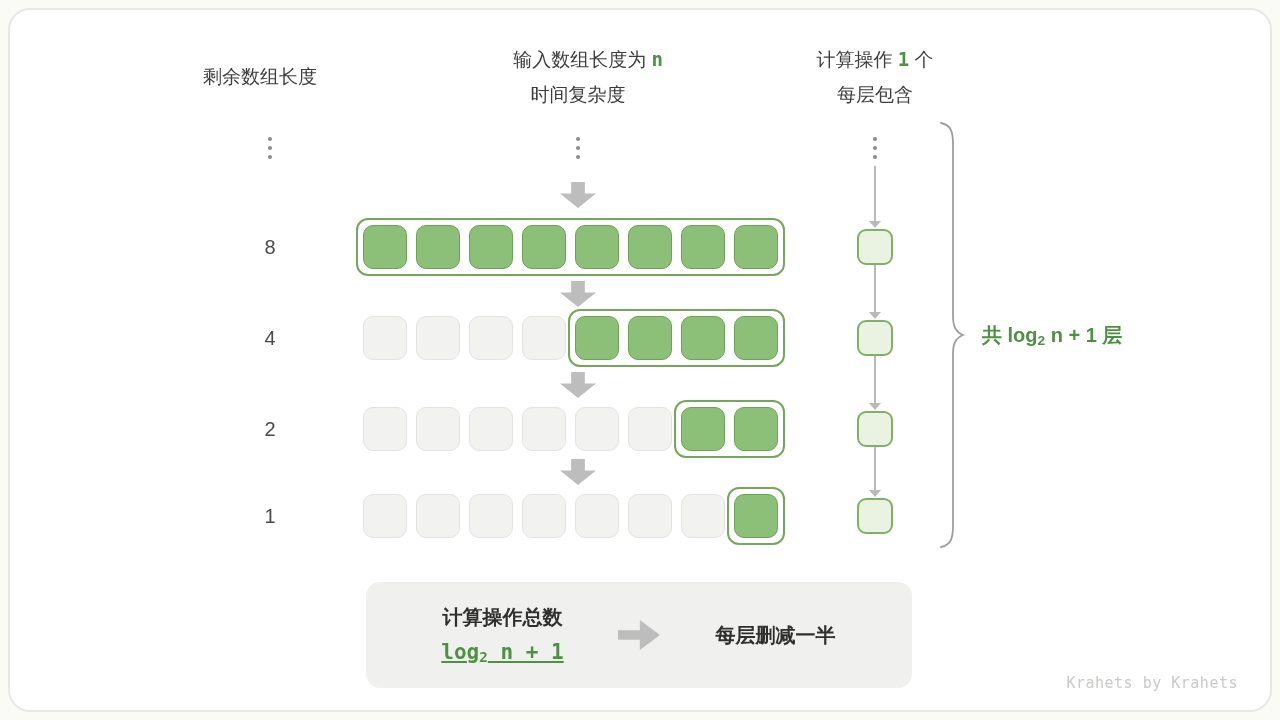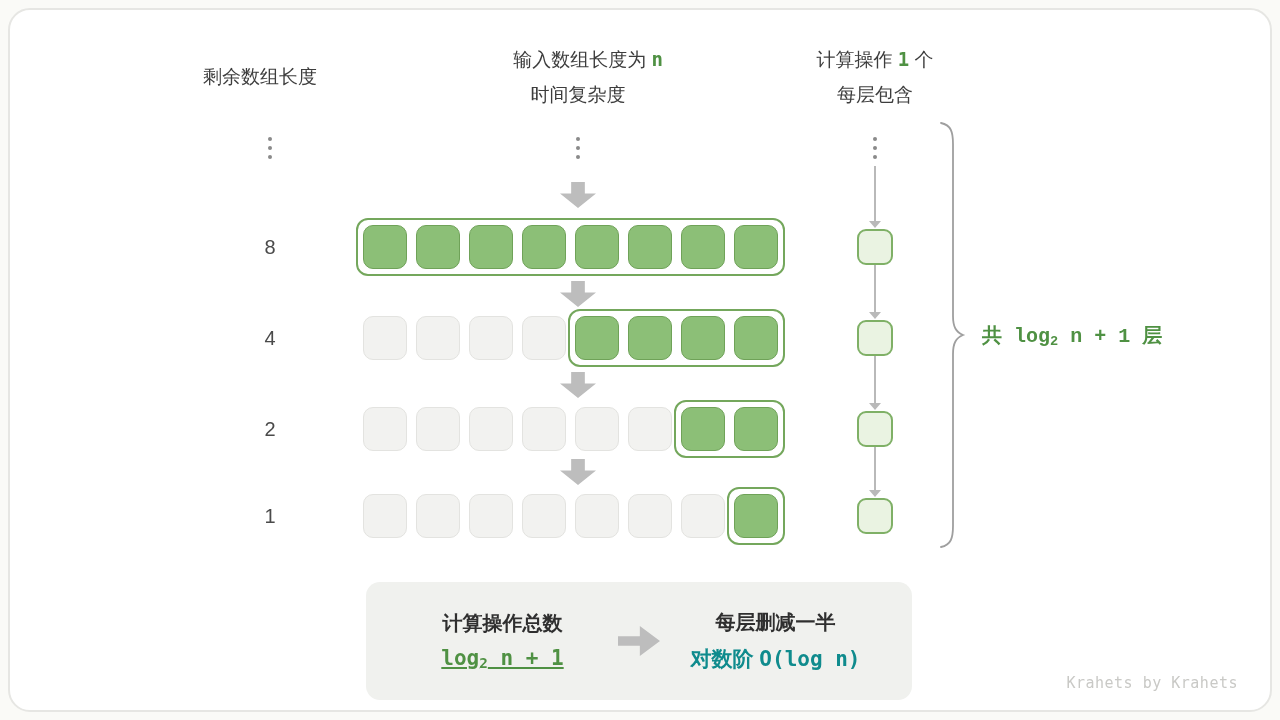--- a/index.html
+++ b/index.html
@@ -32,23 +32,23 @@
          background:var(--op-fill);border:2px solid var(--op-border);}
   .down-arrow{position:absolute;width:36px;height:26px;background:var(--arrow-gray);
     clip-path:polygon(31% 0,69% 0,69% 44%,100% 44%,50% 100%,0 44%,31% 44%);}
   .vline{position:absolute;left:874px;width:2px;background:var(--line-gray);}
   .vhead{position:absolute;left:869px;width:0;height:0;
          border-left:6px solid transparent;border-right:6px solid transparent;
          border-top:7px solid var(--line-gray);}
   .brace{position:absolute;left:938px;top:120px;}
   .brace-label{position:absolute;left:982px;top:322px;font-size:20px;font-weight:700;
                color:var(--green-text);white-space:nowrap;
-               font-family:Liberation Mono, monospace;}
+               font-family:Liberation Sans, sans-serif;}
   .sub{font-size:0.68em;vertical-align:-0.22em;}
-  .summary{position:absolute;left:366px;top:582px;width:546px;height:118px;
+  .summary{position:absolute;left:366px;top:582px;width:546px;height:106px;
            background:#f0f1ee;border-radius:14px;display:flex;align-items:center;}
   .sum-col{flex:1;display:flex;flex-direction:column;align-items:center;gap:9px;}
   .sum-title{font-size:20px;font-weight:700;color:#2f2f2f;}
   .sum-formula{font-size:21px;font-weight:700;white-space:nowrap;}
   .sum-formula.green{color:var(--green-text);text-decoration:underline;}
   .sum-formula.teal{color:var(--teal-text);}
   .right-arrow{position:absolute;left:50%;top:50%;transform:translate(-50%,-50%);
     width:42px;height:30px;background:var(--arrow-gray);
     clip-path:polygon(0 34%,52% 34%,52% 0,100% 50%,52% 100%,52% 66%,0 66%);}
   .watermark{position:absolute;right:42px;top:674px;font-size:15px;color:#c9c9c6;
@@ -158,19 +158,16 @@
 <div class="summary">
   <div class="sum-col">
     <div class="sum-title">计算操作总数</div>
     <div class="sum-formula green mono">
       <span>log</span><span class="sub">2</span><span> n + 1</span>
     </div>
   </div>
   <div class="right-arrow"></div>
   <div class="sum-col">
     <div class="sum-title">每层删减一半</div>
-    <div class="sum-formula teal">
-      <span>对数阶 </span><span class="mono">O(log n)</span>
-    </div>
   </div>
 </div>
 
 <div class="watermark">Krahets by Krahets</div>
 
 </body></html>

